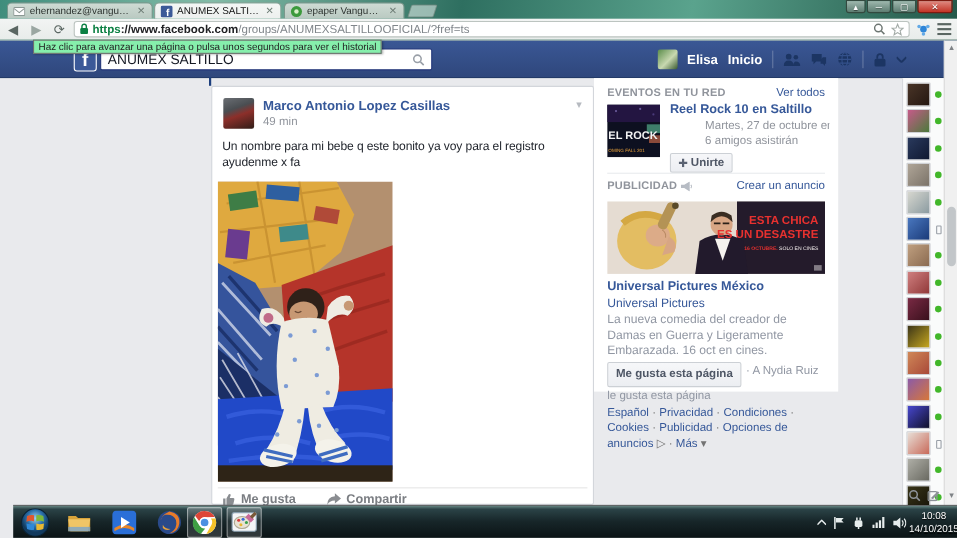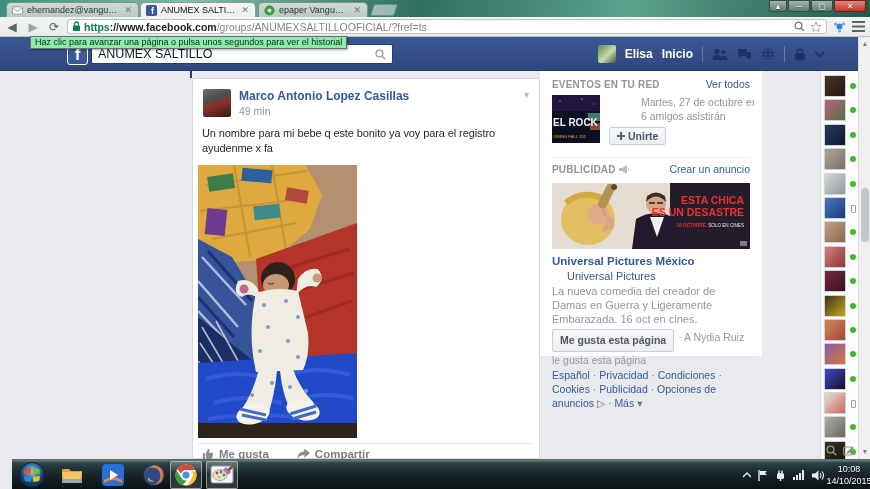--- a/index.html
+++ b/index.html
@@ -109,21 +109,21 @@
   .event-name { font-size:11.5px; font-weight:bold; color:#365899; text-decoration:none; display:block; }
   .event-meta { font-size:10.5px; color:#90949c; margin-top:2px; white-space:nowrap; overflow:hidden;padding-left:32px; }
   .btn-light {
     display:inline-flex; align-items:center; gap:3px; margin-top:5px; padding:2px 7px;
     background:linear-gradient(#f6f7f9,#eceef2); border:1px solid #ccd0d5; border-radius:2px;
     font-size:10.5px; font-weight:bold; color:#4e5665; text-decoration:none;
   }
   .rail-divider { position:absolute; left:12px; right:12px; top:86px; height:1px; background:#e9ebee; }
   .ad-image { position:absolute; left:12px; top:112px; width:198px; height:66px; }
   .ad-pagename { position:absolute; left:12px; top:184px; font-size:11.5px; font-weight:bold; color:#365899; text-decoration:none; }
-  .ad-pagecat { position:absolute; left:27px; top:199px; font-size:11px; color:#365899; text-decoration:none; }
+  .ad-pagecat { position:absolute; left:12px; top:199px; font-size:11px; color:#365899; text-decoration:none; }
   .ad-body { position:absolute; left:12px; top:213px; width:200px; font-size:11px; line-height:14px; color:#9197a3; }
   .ad-likerow { position:absolute; left:12px; top:258px; width:198px; font-size:10.5px; color:#9197a3; line-height:17px; }
   .ad-likerow .btn-light { margin:0 4px 0 0; vertical-align:top; }
 
   .fb-footer { position:absolute; left:552px; top:368px; width:202px; font-size:10.5px; line-height:14px; color:#737373; }
   .fb-footer a { color:#365899; text-decoration:none; }
   .fb-copyright { margin-top:7px; color:#737373; }
 
   
   .chat-rail { position:absolute; left:820px; top:71px; width:38px; height:388px; background:#fafbfb; border-left:1px solid #d8dade; }
@@ -382,20 +382,21 @@
     <rect width="48" height="16" fill="#231541"></rect>
     <circle cx="8" cy="6" r="1" fill="#6a5a9a"></circle>
       <circle cx="30" cy="4" r="1" fill="#6a5a9a"></circle>
       <circle cx="42" cy="9" r="1" fill="#4a3a7a"></circle>
     <rect x="36" y="18" width="12" height="8" fill="#3e7d6a"></rect>
       <rect x="38" y="28" width="10" height="7" fill="#8a4a3a"></rect>
     <text x="1" y="31" font-size="10" font-weight="bold" fill="#f2f2f2" font-family="Liberation Sans,sans-serif">EL ROCK</text>
     <text x="1" y="43" font-size="4.2" fill="#e8a13a" font-family="Liberation Sans,sans-serif">OMING FALL 201</text>
   </svg>
   <div class="event-info">
+    <a href="#" class="event-name">Reel Rock 10 en Saltillo</a>
     <div class="event-meta">Martes, 27 de octubre en Cin…</div>
     <div class="event-meta">6 amigos asistirán</div>
     <a href="#" class="btn-light">
       <svg width="8" height="8" viewBox="0 0 8 8">
           <path d="M3,0 h2 v3 h3 v2 h-3 v3 h-2 v-3 h-3 v-2 h3 Z" fill="#5a6272"></path>
         </svg>
       <span>Unirte</span>
     </a>
   </div>
 

